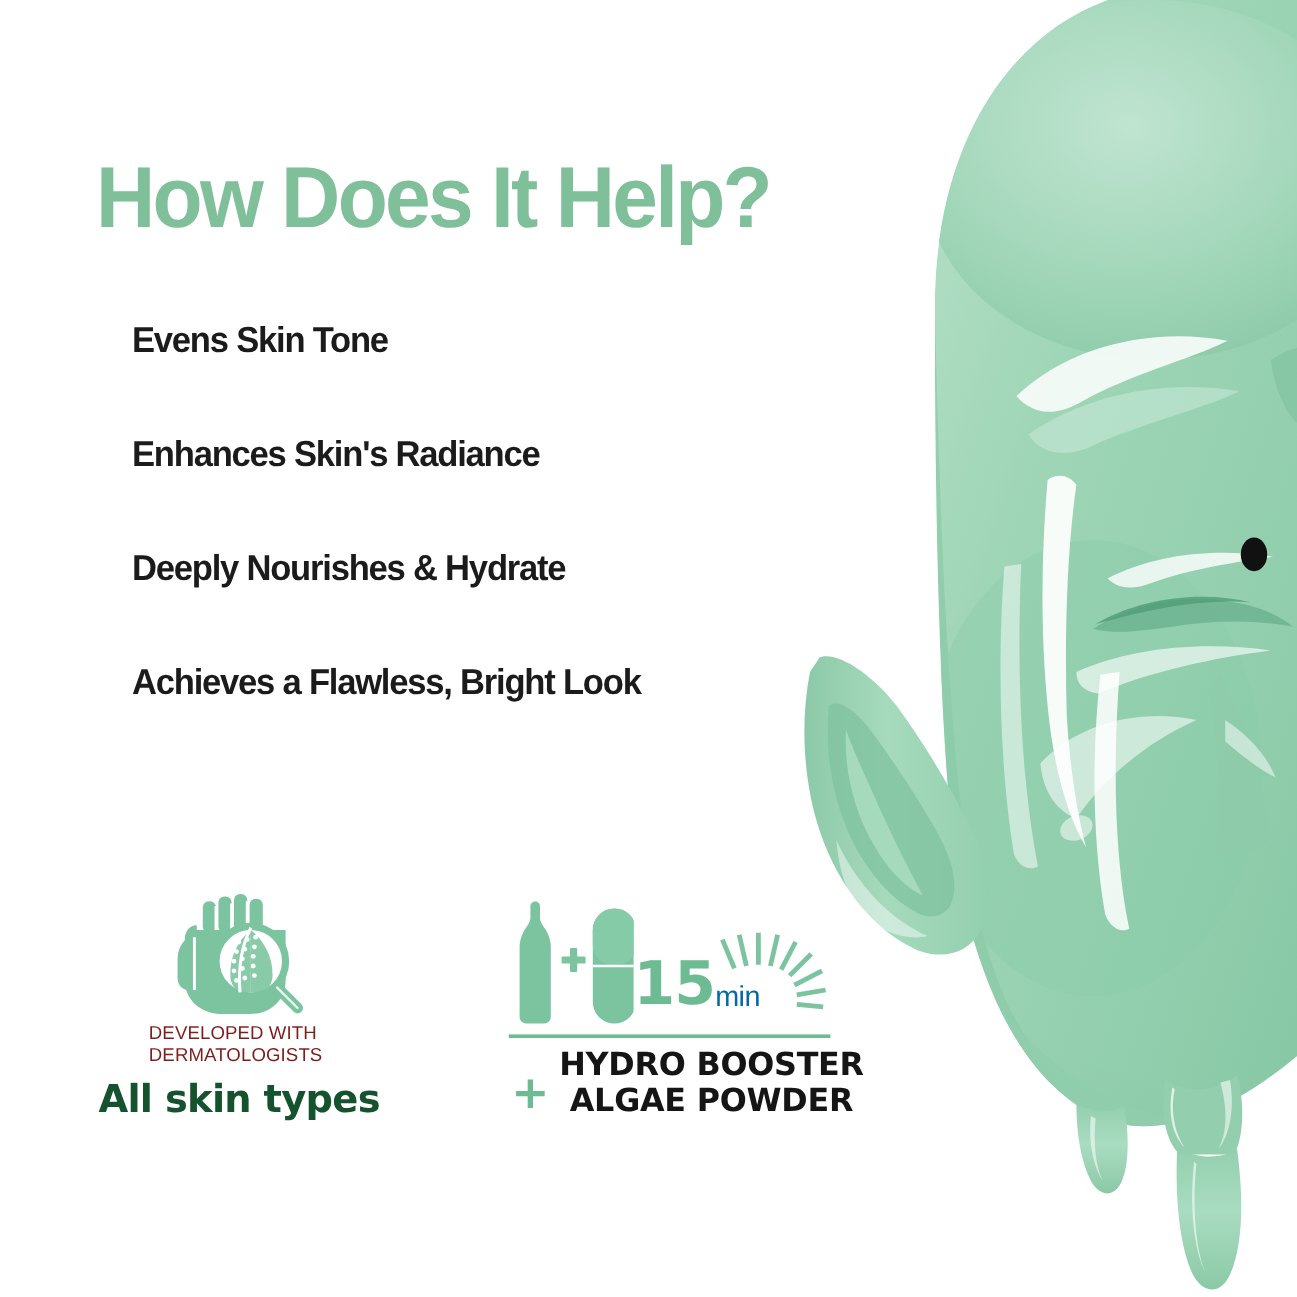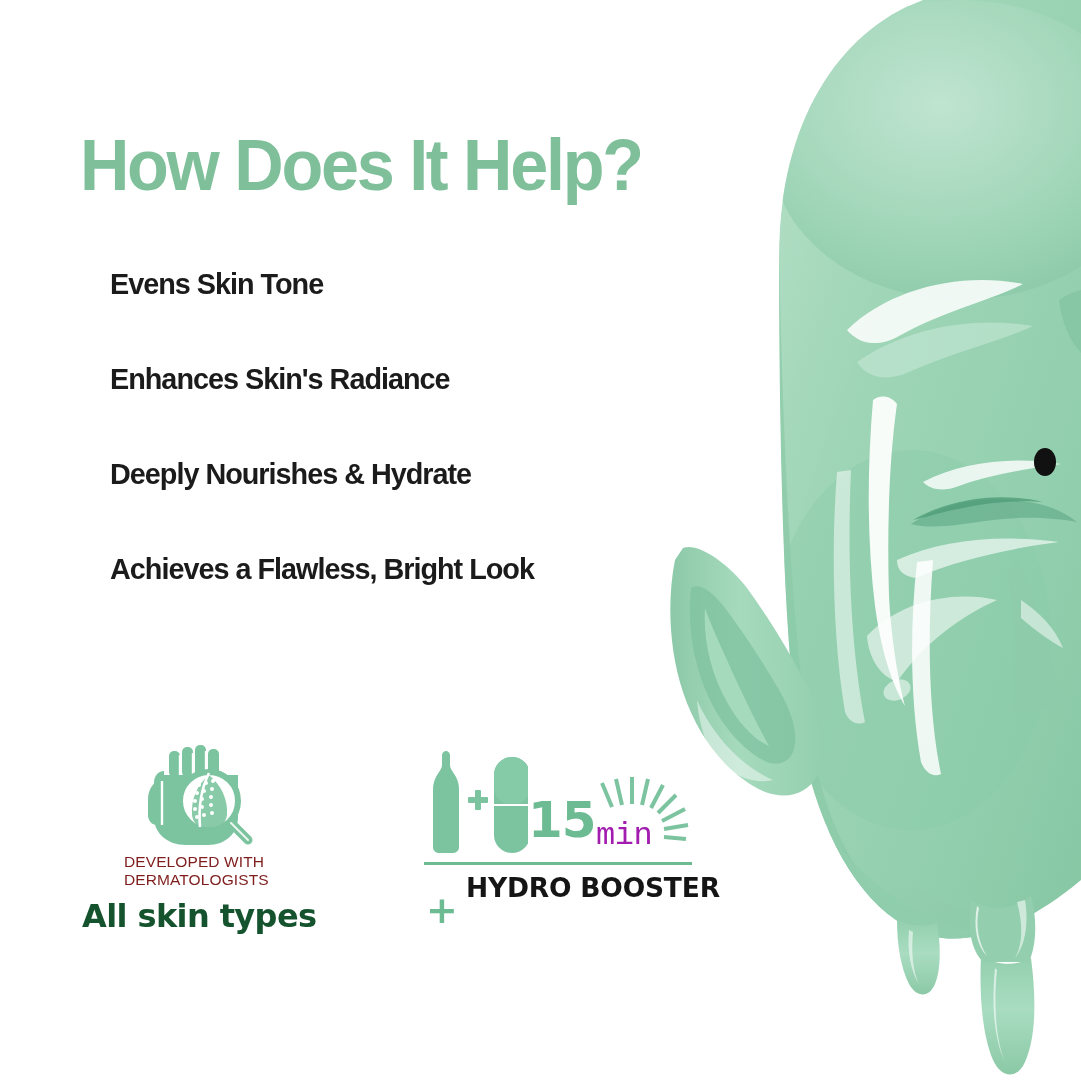--- a/index.html
+++ b/index.html
@@ -67,23 +67,23 @@
   .amp-cap{position:absolute;left:0;top:2px;}
   .time-wrap{position:absolute;left:104px;top:40px;width:170px;height:70px;}
   .time-num{
     position:absolute;left:0;top:2px;
     font-size:50px;font-weight:700;letter-spacing:-1px;
     color:#6cbb92;
     font-family:"DejaVu Sans", sans-serif;
   }
   .time-unit{
     position:absolute;left:68px;top:28px;
-    font-size:32px;font-weight:400;letter-spacing:-0.5px;
-    color:#a21caf;
-    font-family:Liberation Mono, monospace;
+    font-size:24px;font-weight:400;letter-spacing:-0.5px;
+    color:#0369a1;
+    font-family:Liberation Sans, sans-serif;
   }
   .burst{position:absolute;left:60px;top:-12px;}
   .hydro-rule{
     position:absolute;left:0;top:113px;width:268px;height:3px;background:#6cbb92;
   }
   .hydro-text-row{position:absolute;left:0;top:124px;width:270px;}
   .plus-mark{
     position:absolute;left:2px;top:22px;
     font-size:38px;line-height:30px;font-weight:700;color:#6cbb92;
     font-family:"DejaVu Sans", sans-serif;
@@ -323,18 +323,19 @@
           <div class="time-unit">min</div>
         </div>
       </div>
 
       <div class="hydro-rule"></div>
 
       <div class="hydro-text-row">
         <div class="plus-mark">+</div>
         <div class="hydro-lines">
           <div>HYDRO BOOSTER</div>
+          <div>ALGAE POWDER</div>
         </div>
       </div>
     </div>
 
   </div>
 </div>
 
 </body></html>

